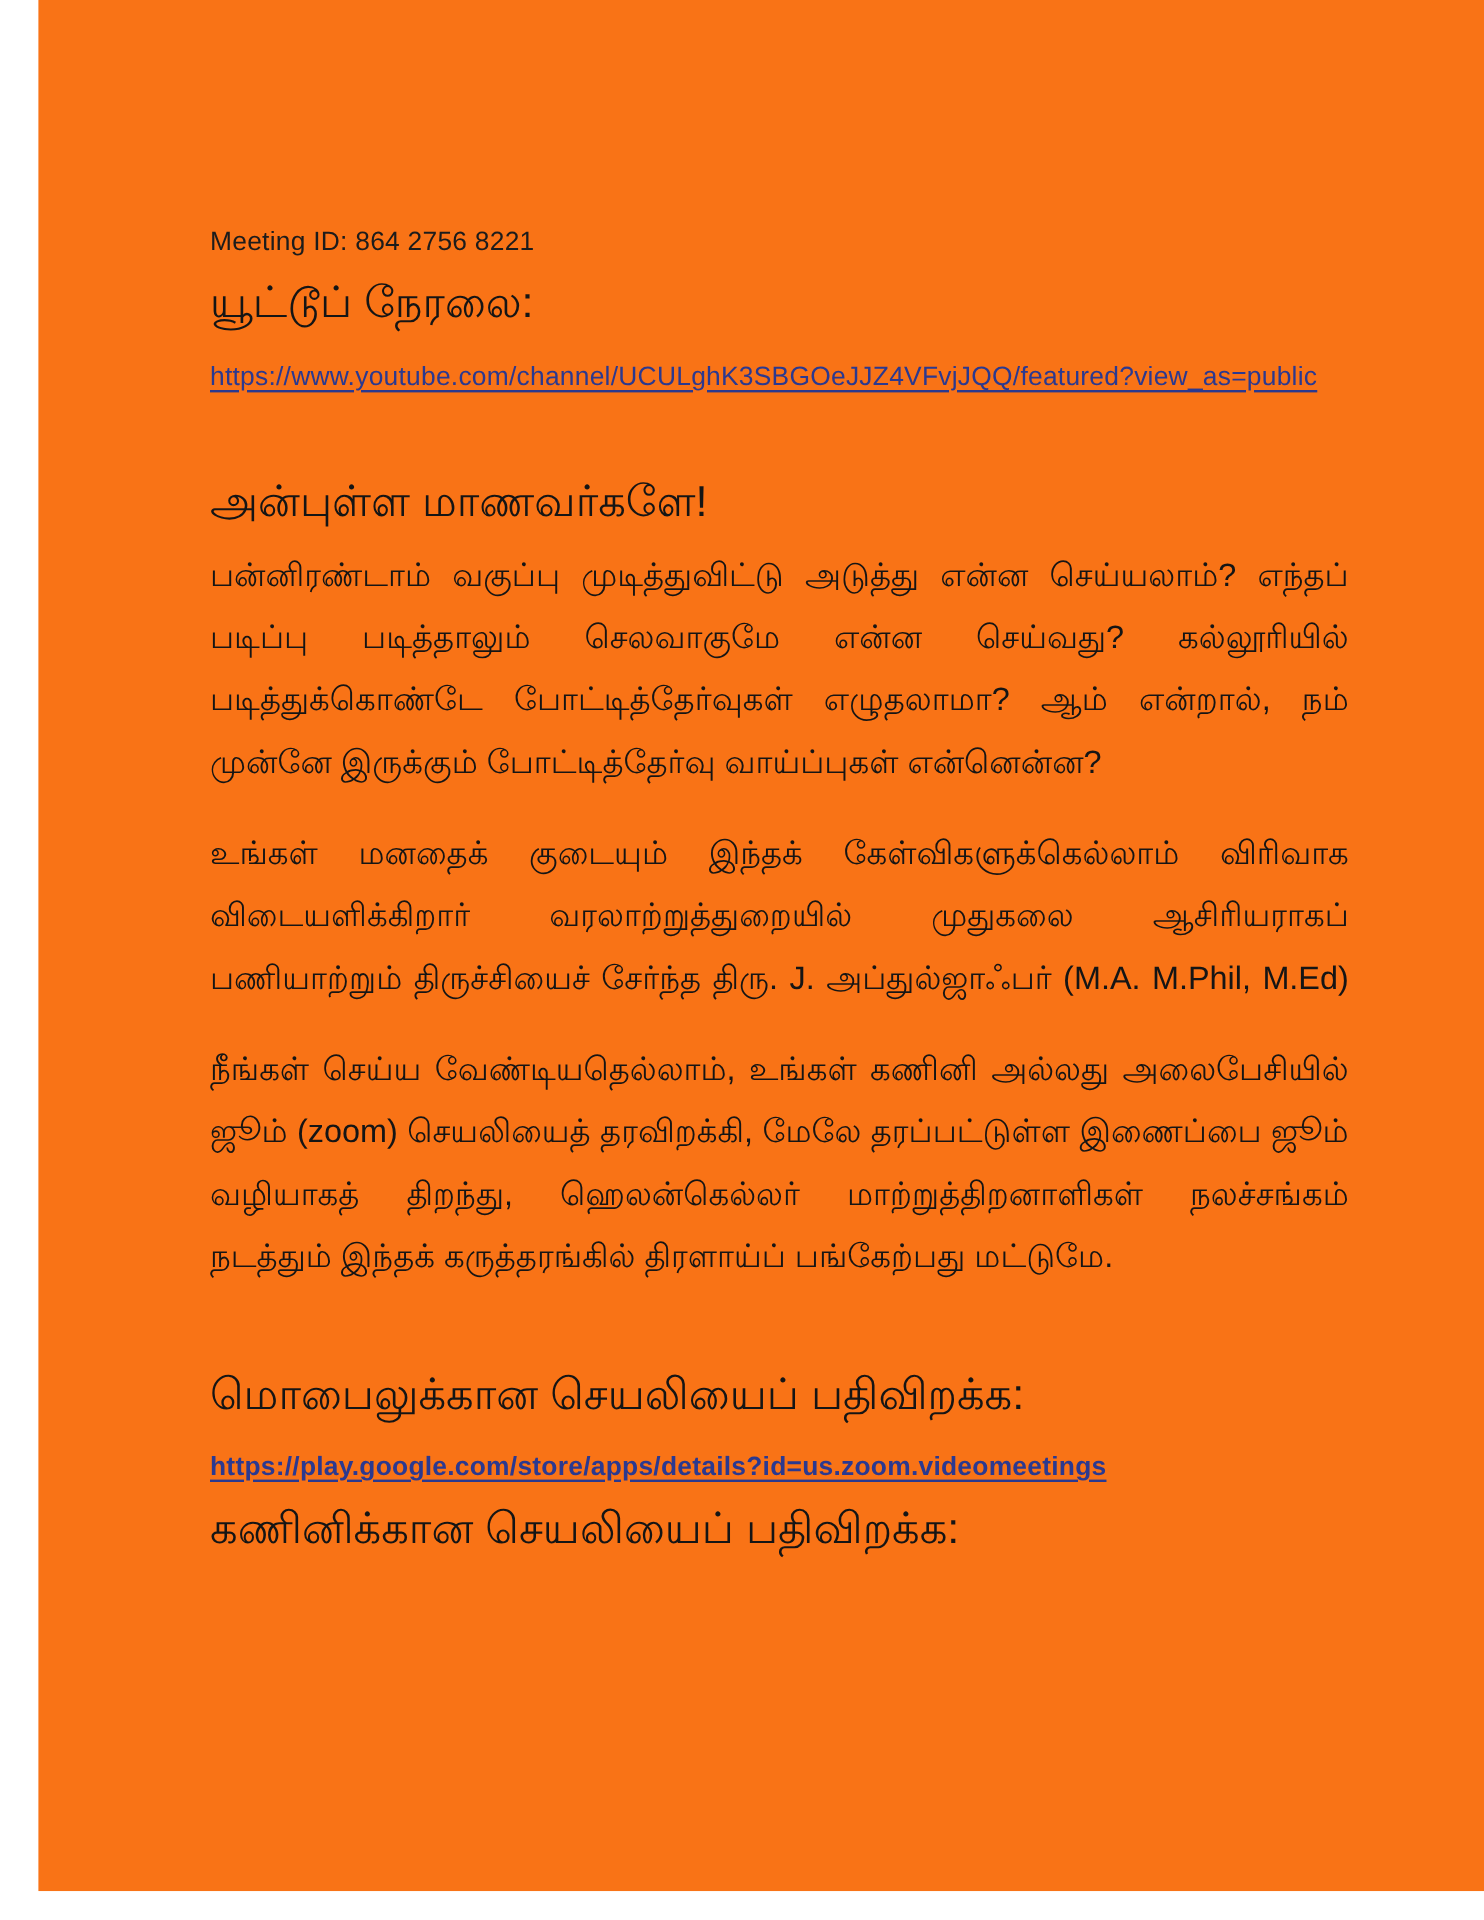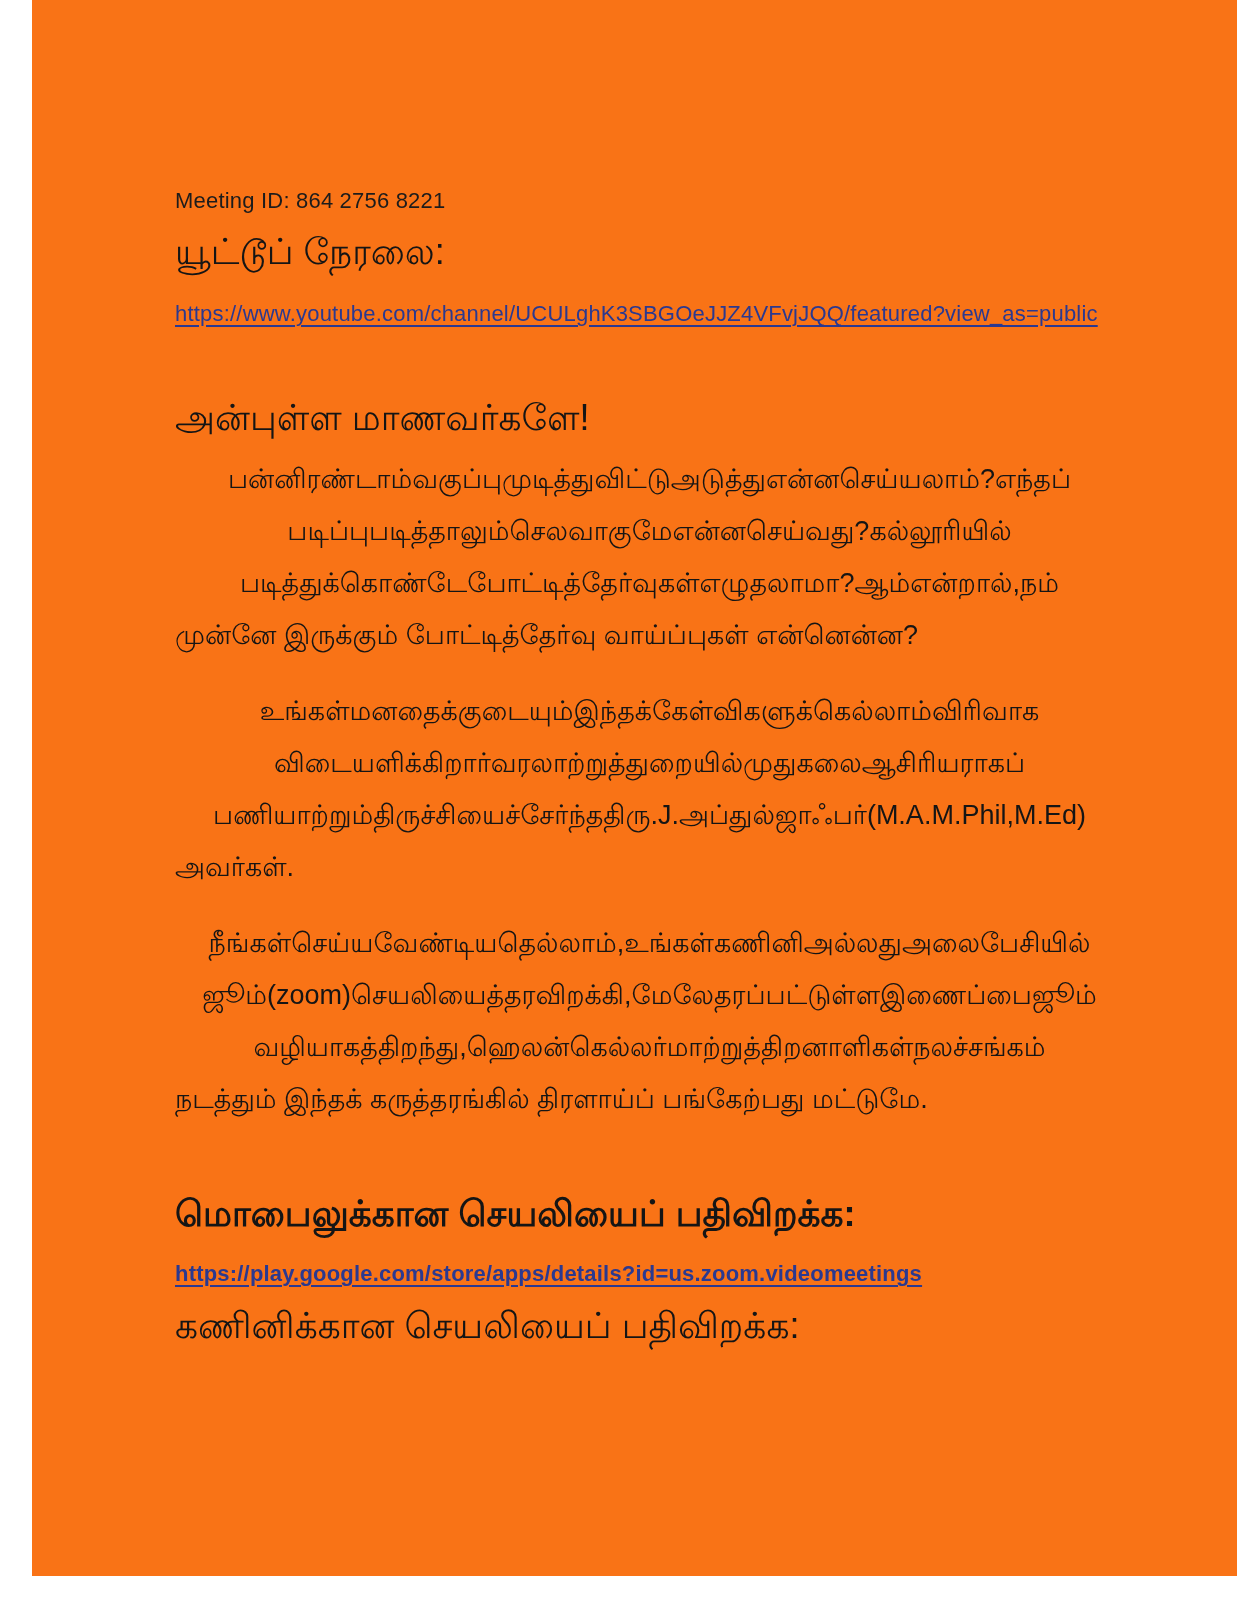--- a/index.html
+++ b/index.html
@@ -58,25 +58,25 @@
   .tline {
     font-size: 27px;
     line-height: 52px;
     height: 52px;
     color: #151515;
     white-space: nowrap;
   }
   
   .tline.jw {
     display: flex;
-    justify-content: center;
+    justify-content: space-between;
     white-space: normal;
   }
   .tline.jw span { white-space: nowrap; }
-  .dl-label-1 { margin-bottom: 26px; font-weight: bold; }
+  .dl-label-1 { margin-bottom: 26px; }
   .link-row-2 { margin-bottom: 18px; font-weight: bold; }
   .dl-label-2 { margin-bottom: 26px; }
 </style>
 </head>
 <body>
 
 <div class="page">
   <div class="content">
 
     <div class="latin-line meeting-id">Meeting ID: 864 2756 8221</div>
@@ -137,21 +137,20 @@
           <span>பணியாற்றும்</span>
           <span>திருச்சியைச்</span>
           <span>சேர்ந்த</span>
           <span>திரு.</span>
           <span>J.</span>
           <span>அப்துல்ஜாஃபர்</span>
           <span>(M.A.</span>
           <span>M.Phil,</span>
           <span>M.Ed)</span>
         </div>
-      <div class="tline">அவர்கள்.</div>
     </div>
 
     <div class="para para-zoom">
       <div class="tline jw">
           <span>நீங்கள்</span>
           <span>செய்ய</span>
           <span>வேண்டியதெல்லாம்,</span>
           <span>உங்கள்</span>
           <span>கணினி</span>
           <span>அல்லது</span>

